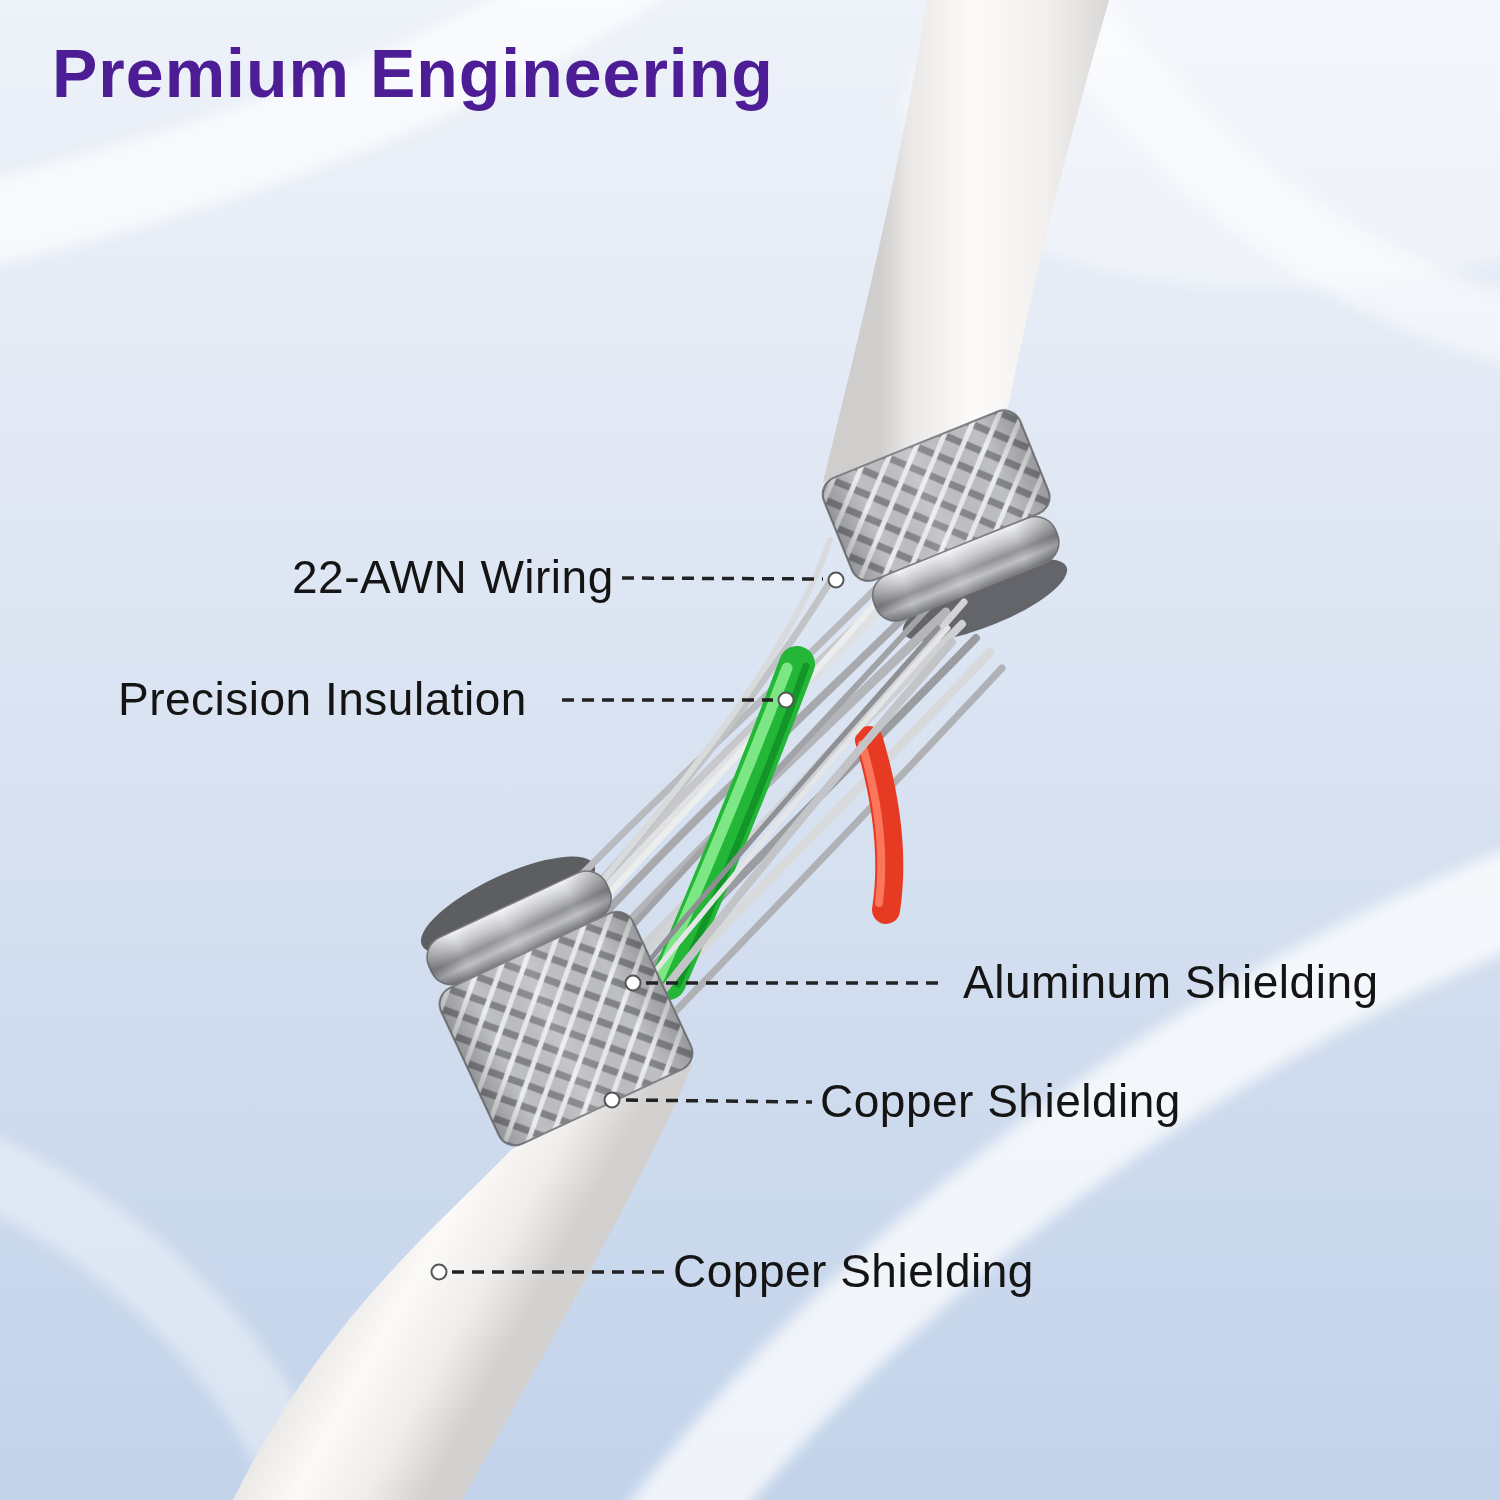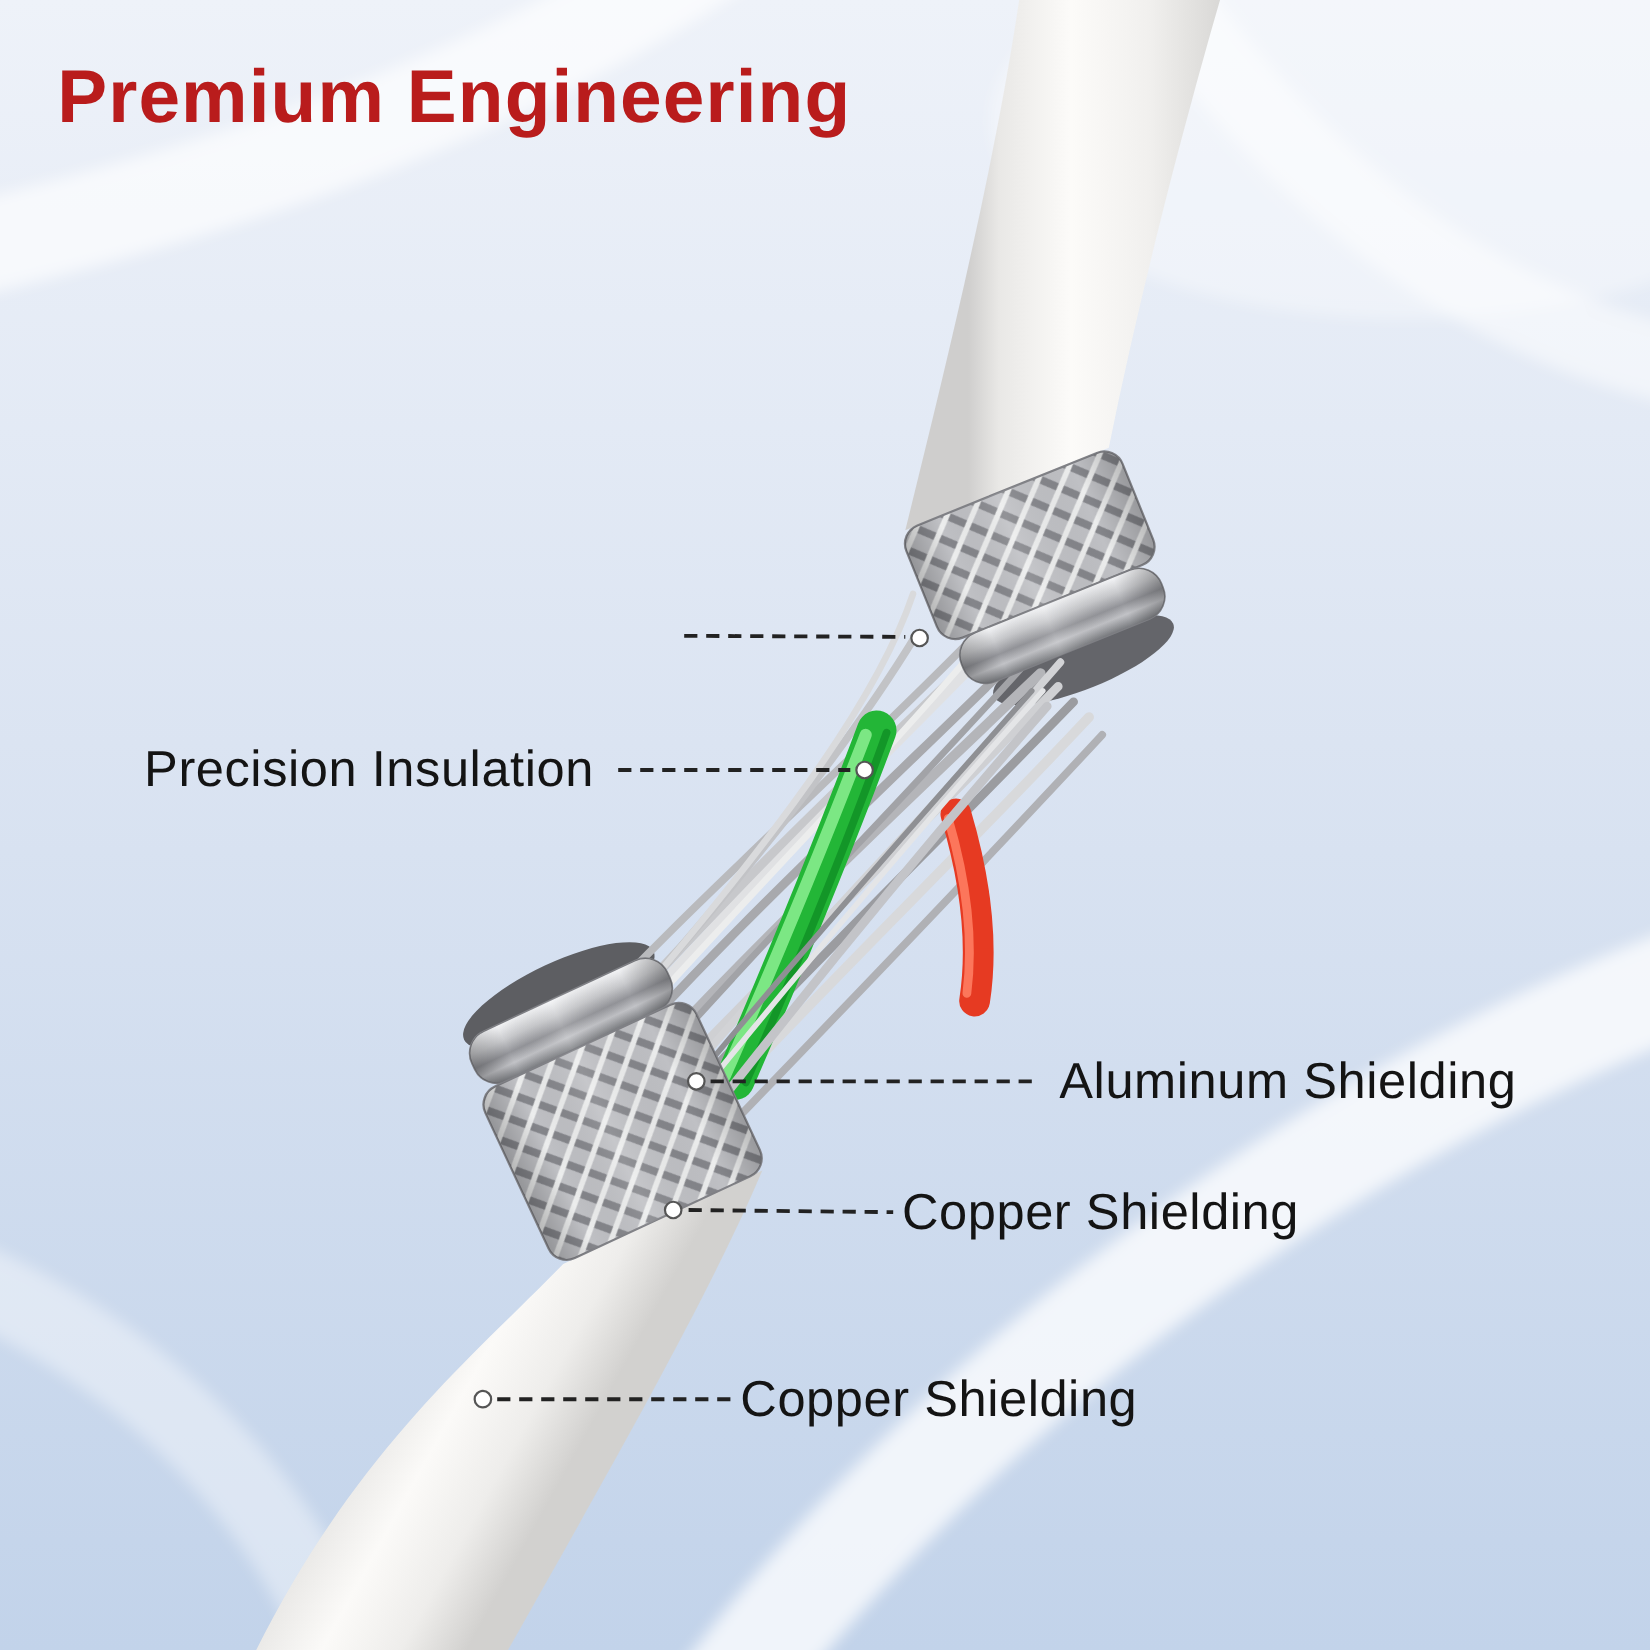--- a/index.html
+++ b/index.html
@@ -3,28 +3,28 @@
 <meta charset="utf-8">
 <style>
   html,body{margin:0;padding:0;background:#dfe7f3;}
   .stage{
     position:relative;width:1500px;height:1500px;overflow:hidden;
     font-family:"Liberation Sans",sans-serif;background:#dfe7f3;
   }
   .stage svg{position:absolute;left:0;top:0;}
   .title{
     position:absolute;left:52px;top:34px;
-    font-size:68px;font-weight:bold;color:#b91c1c;letter-spacing:1px;margin-top:15px;
+    font-size:68px;font-weight:bold;color:#4c1d95;letter-spacing:1px;
   }
   .callout{
     position:absolute;font-size:46px;color:#141414;
     white-space:nowrap;transform:translateY(-52%);letter-spacing:0.5px;
   }
   .c1{left:292px;top:578px;}
-  .c2{left:118px;top:700px;margin-left:13px;}
+  .c2{left:118px;top:700px;}
   .c3{left:950px;top:983px;margin-left:13px;}
   .c4{left:820px;top:1102px;}
   .c5{left:673px;top:1272px;}
 </style>
 </head>
 <body>
 
 <div class="stage">
 
   <svg width="1500" height="1500" viewBox="0 0 1500 1500">
@@ -153,18 +153,19 @@
     <g fill="#ffffff" stroke="#555555" stroke-width="2">
       <circle cx="836" cy="580" r="7.5"></circle>
       <circle cx="786" cy="700" r="7.5"></circle>
       <circle cx="633" cy="983" r="7.5"></circle>
       <circle cx="612" cy="1100" r="7.5"></circle>
       <circle cx="439" cy="1272" r="7.5"></circle>
     </g>
   </svg>
 
   <div class="title">Premium Engineering</div>
+  <div class="callout c1">22-AWN Wiring</div>
   <div class="callout c2">Precision Insulation</div>
   <div class="callout c3">Aluminum Shielding</div>
   <div class="callout c4">Copper Shielding</div>
   <div class="callout c5">Copper Shielding</div>
 
 </div>
 
 </body></html>

